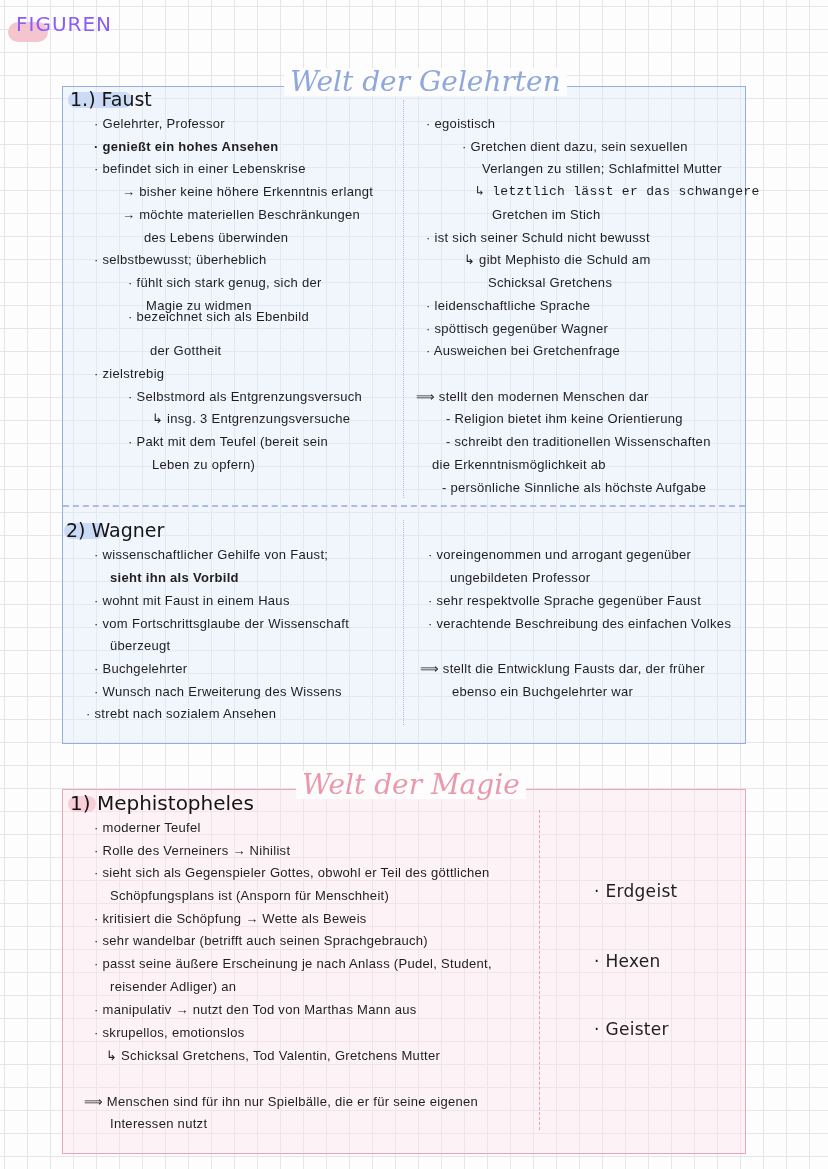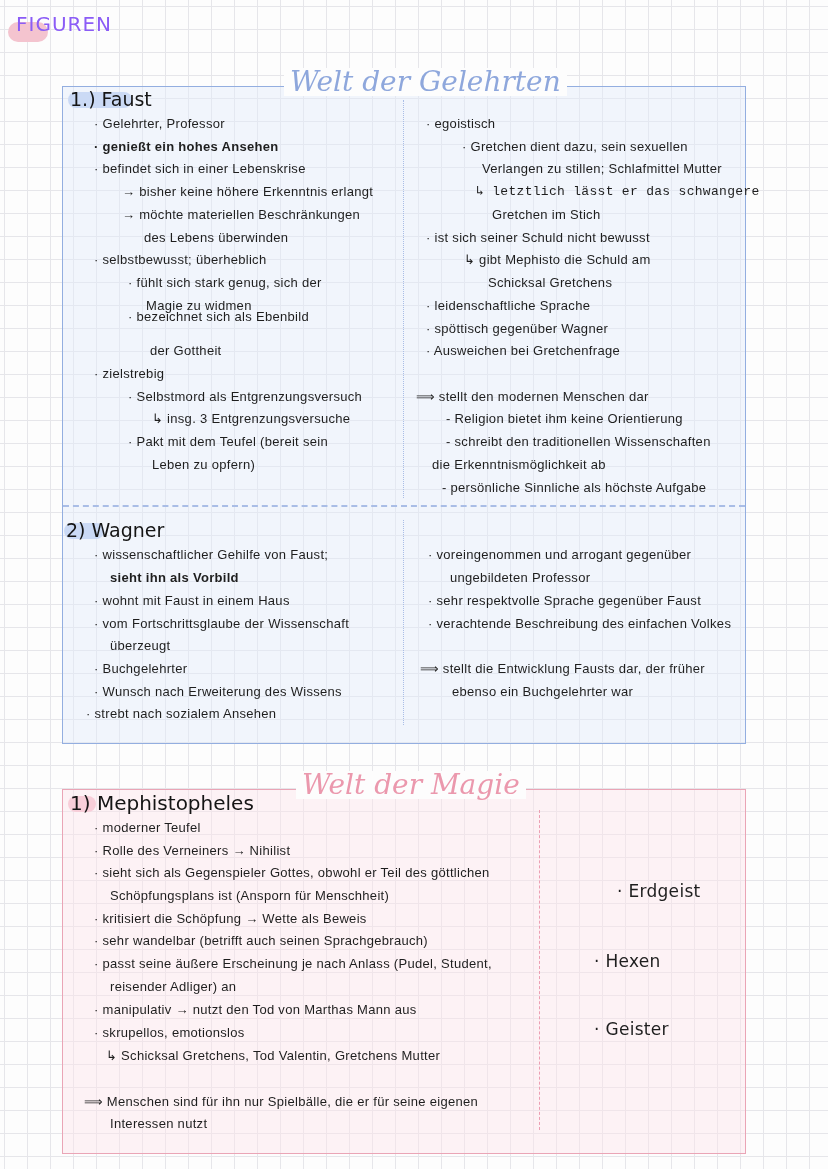--- a/index.html
+++ b/index.html
@@ -143,15 +143,15 @@
 <div class="line" style="left:94px; top:908px;">· kritisiert die Schöpfung → Wette als Beweis</div>
 <div class="line" style="left:94px; top:930px;">· sehr wandelbar (betrifft auch seinen Sprachgebrauch)</div>
 <div class="line" style="left:94px; top:953px;">· passt seine äußere Erscheinung je nach Anlass (Pudel, Student,</div>
 <div class="line" style="left:110px; top:976px;">reisender Adliger) an</div>
 <div class="line" style="left:94px; top:999px;">· manipulativ → nutzt den Tod von Marthas Mann aus</div>
 <div class="line" style="left:94px; top:1022px;">· skrupellos, emotionslos</div>
 <div class="line" style="left:106px; top:1045px;">↳ Schicksal Gretchens, Tod Valentin, Gretchens Mutter</div>
 <div class="line" style="left:84px; top:1091px;">⟹ Menschen sind für ihn nur Spielbälle, die er für seine eigenen</div>
 <div class="line" style="left:110px; top:1113px;">Interessen nutzt</div>
 
-<div class="line right-tall" style="left:594px; top:880px;margin-left:23px;">· Erdgeist</div>
+<div class="line right-tall" style="left:594px; top:880px;">· Erdgeist</div>
 <div class="line right-tall" style="left:594px; top:950px;">· Hexen</div>
 <div class="line right-tall" style="left:594px; top:1018px;">· Geister</div>
 
 </body></html>

